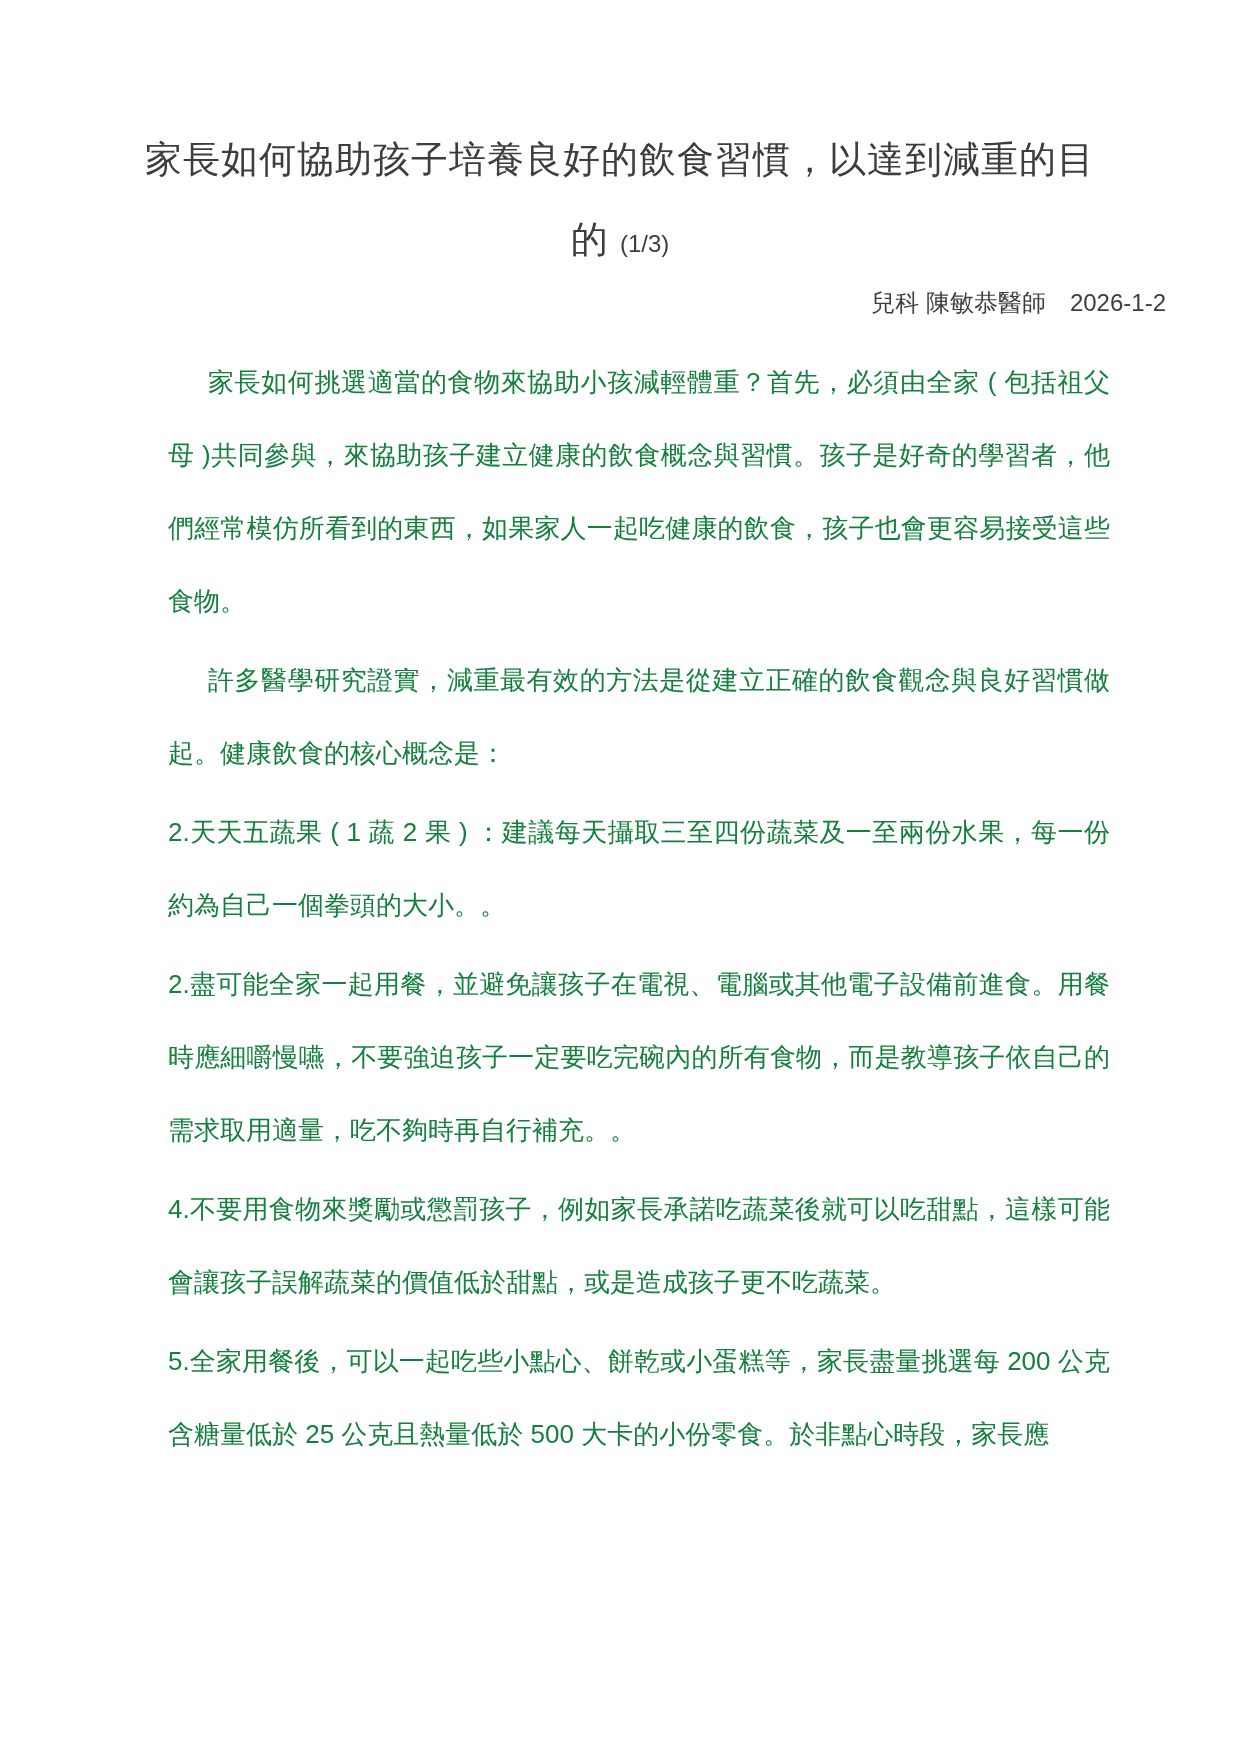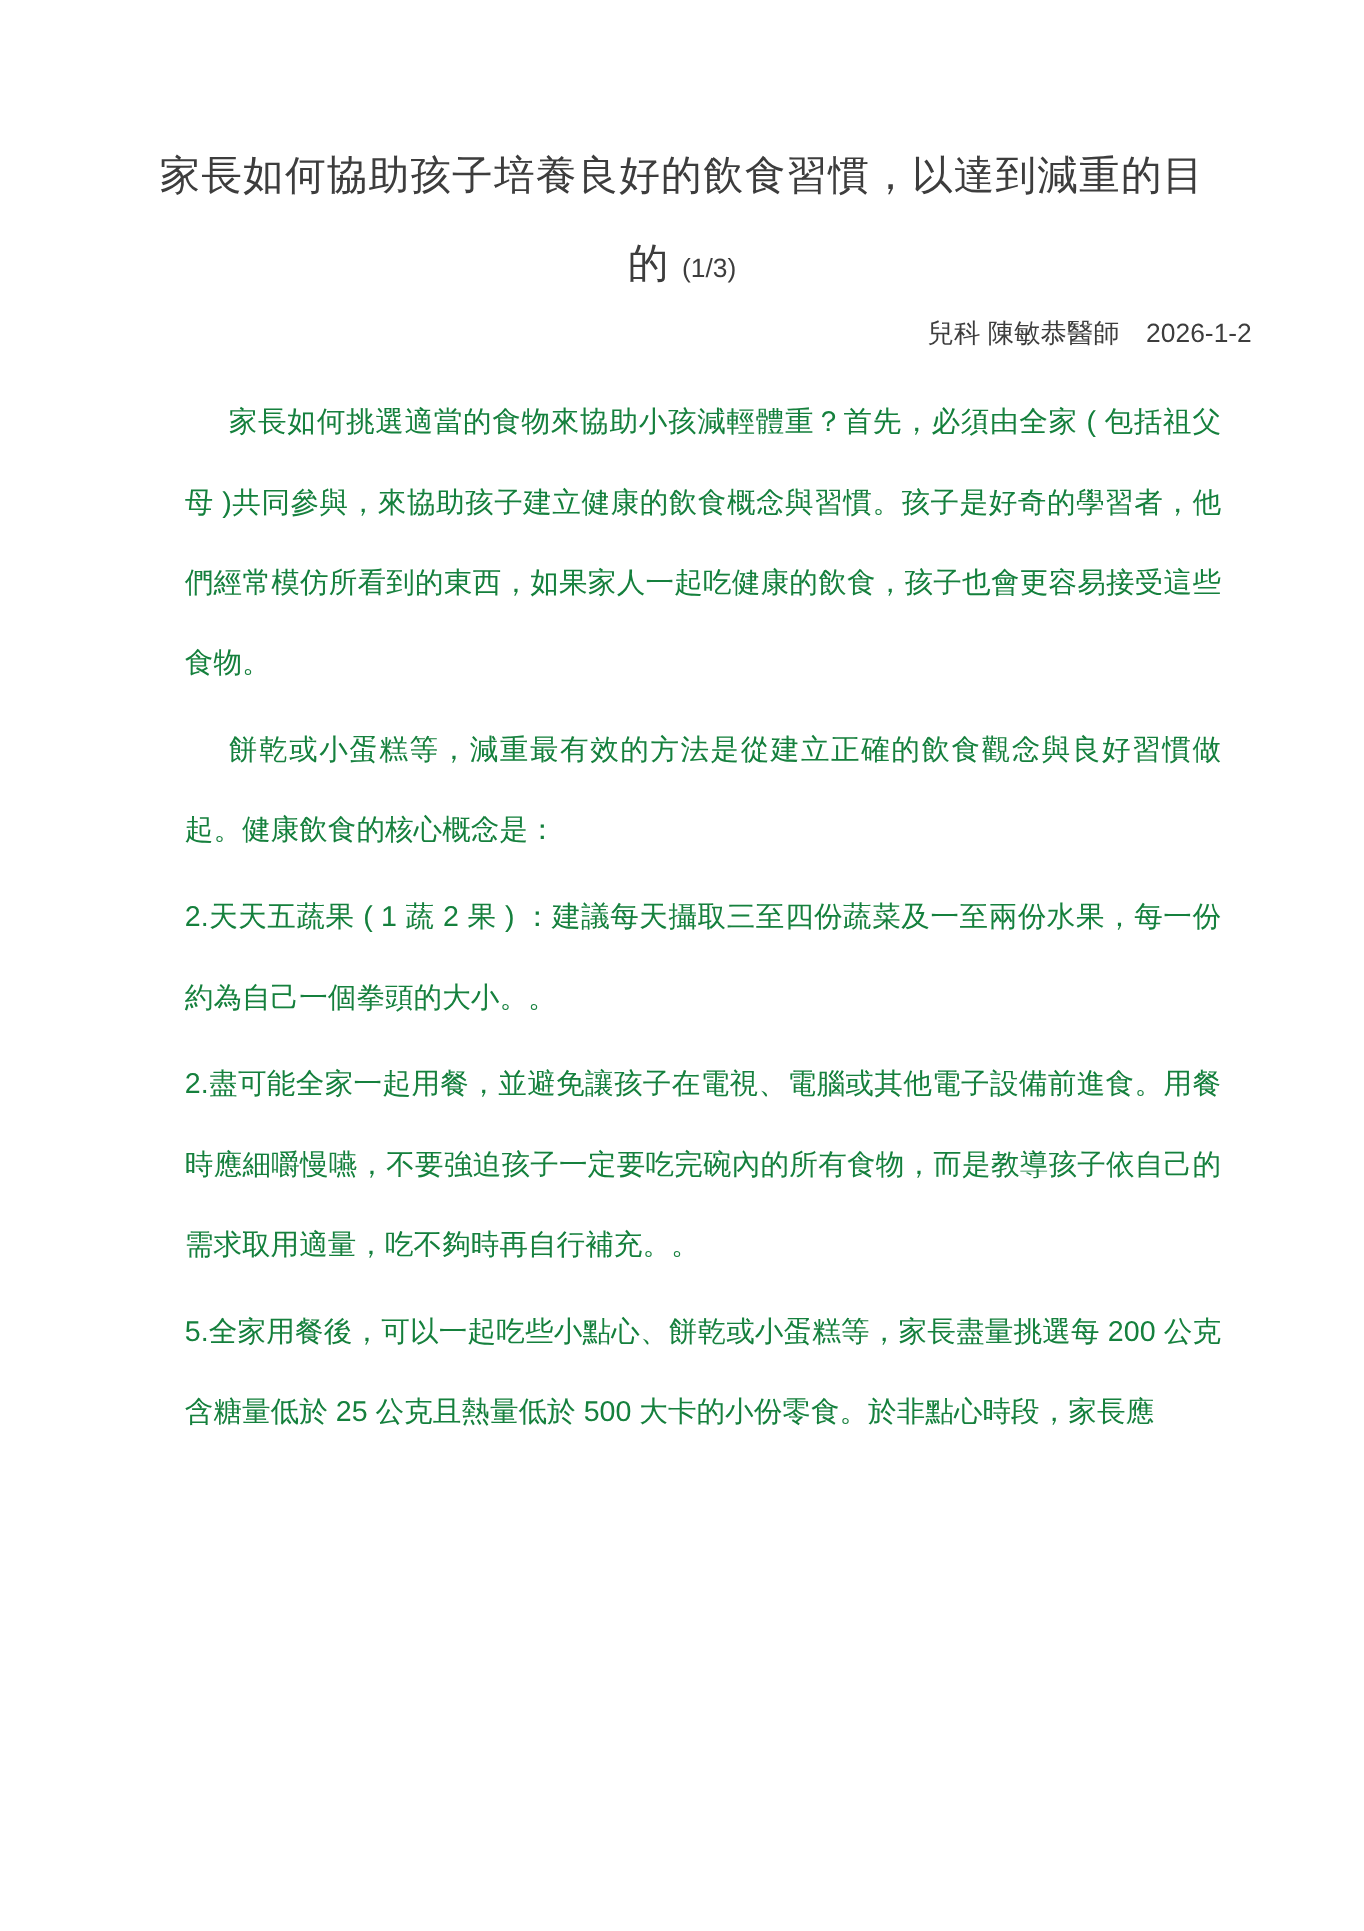--- a/index.html
+++ b/index.html
@@ -26,21 +26,21 @@
     letter-spacing: 1px;
     color: #3d3d3d;
   }
   .title-suffix {
     font-size: 24px;
     letter-spacing: 0;
     white-space: nowrap;
   }
   .byline {
     margin-top: 2px;
-    padding-right: 102px;
+    padding-right: 74px;
     text-align: right;
     font-size: 24px;
     line-height: 34px;
     color: #3d3d3d;
   }
   .body {
     margin: 26px 130px 0 168px;
     font-size: 26px;
     line-height: 73px;
     text-align: justify;
@@ -55,18 +55,19 @@
   }
 </style>
 </head>
 <body>
 
 <div class="page">
   <h1 class="title"><span>家長如何協助孩子培養良好的飲食習慣，以達到減重的目的</span> <span class="title-suffix">(1/3)</span></h1>
   <div class="byline">兒科 陳敏恭醫師　2026-1-2</div>
   <div class="body" id="paragraphs">
       <p class="para indent">家長如何挑選適當的食物來協助小孩減輕體重？首先，必須由全家 ( 包括祖父母 )共同參與，來協助孩子建立健康的飲食概念與習慣。孩子是好奇的學習者，他們經常模仿所看到的東西，如果家人一起吃健康的飲食，孩子也會更容易接受這些食物。</p>
-      <p class="para indent">餅乾或小蛋糕等，減重最有效的方法是從建立正確的飲食觀念與良好習慣做起。健康飲食的核心概念是：</p>
+      <p class="para indent">許多醫學研究證實，減重最有效的方法是從建立正確的飲食觀念與良好習慣做起。健康飲食的核心概念是：</p>
       <p class="para">2.天天五蔬果 ( 1 蔬 2 果 ) ：建議每天攝取三至四份蔬菜及一至兩份水果，每一份約為自己一個拳頭的大小。。</p>
       <p class="para">2.盡可能全家一起用餐，並避免讓孩子在電視、電腦或其他電子設備前進食。用餐時應細嚼慢嚥，不要強迫孩子一定要吃完碗內的所有食物，而是教導孩子依自己的需求取用適量，吃不夠時再自行補充。。</p>
+      <p class="para">4.不要用食物來獎勵或懲罰孩子，例如家長承諾吃蔬菜後就可以吃甜點，這樣可能會讓孩子誤解蔬菜的價值低於甜點，或是造成孩子更不吃蔬菜。</p>
       <p class="para">5.全家用餐後，可以一起吃些小點心、餅乾或小蛋糕等，家長盡量挑選每 200 公克含糖量低於 25 公克且熱量低於 500 大卡的小份零食。於非點心時段，家長應</p>
     </div>
 </div>
 
 </body></html>

